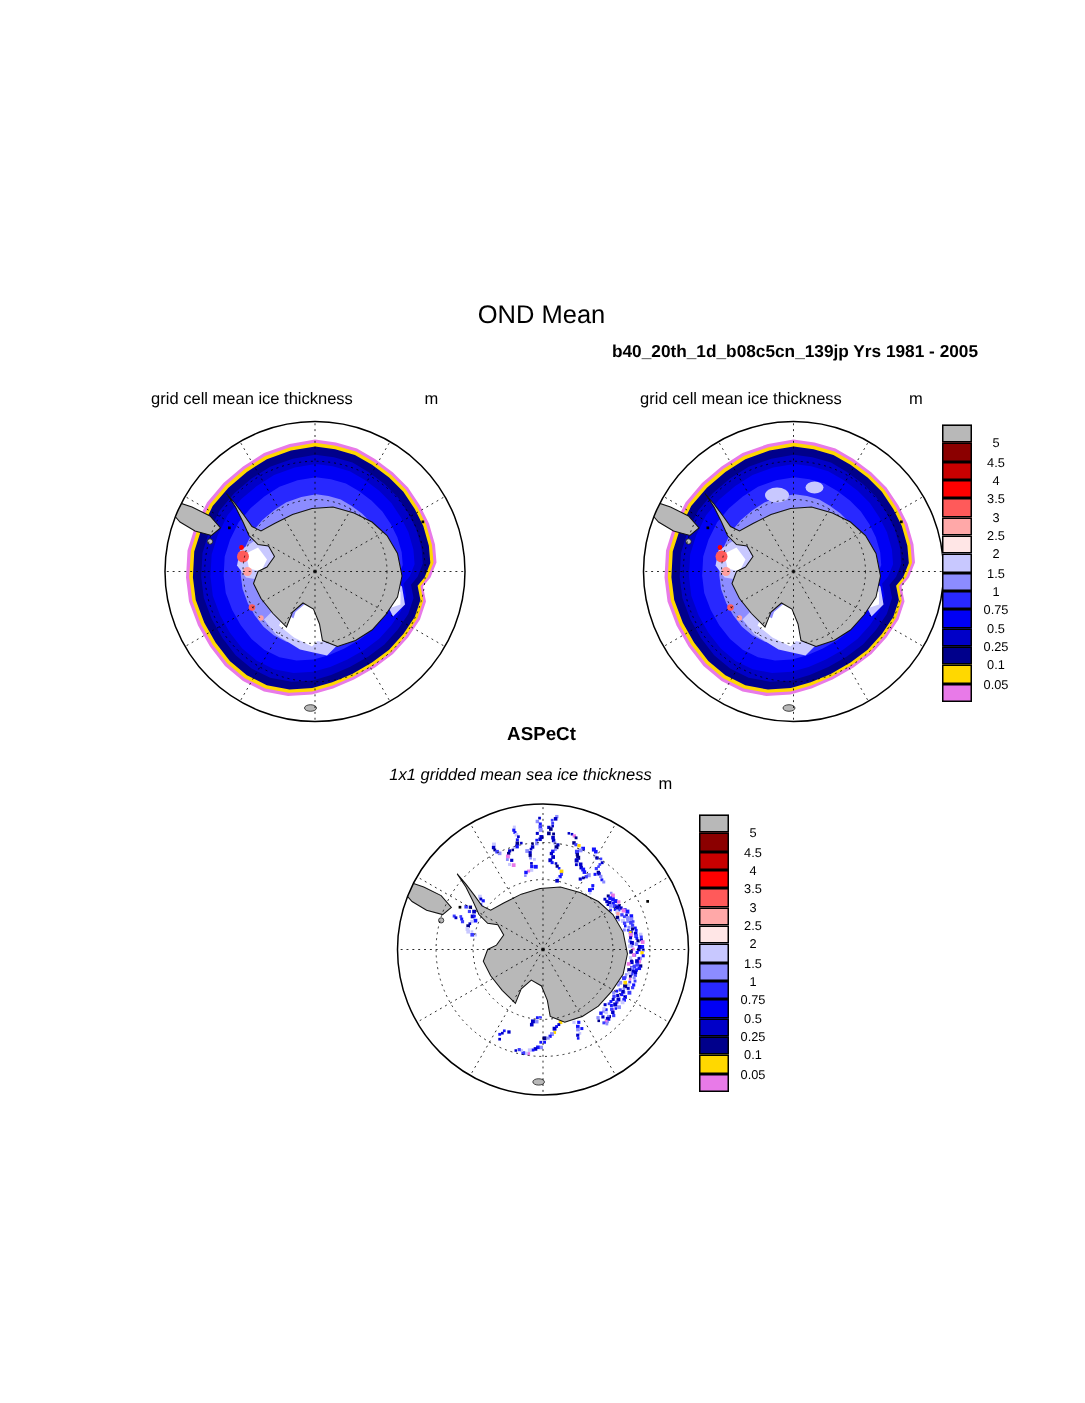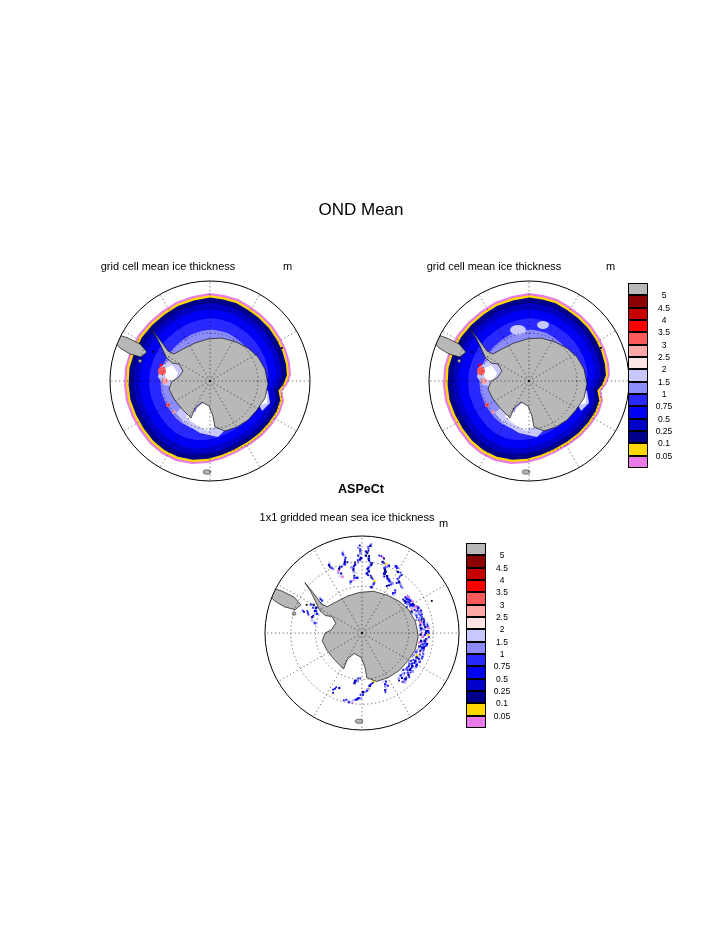--- a/index.html
+++ b/index.html
@@ -17,20 +17,21 @@
   .cb-box{position:absolute;left:0;width:20px;height:12.33px;border:0.9px solid #000;box-sizing:border-box;}
   .cb-label{position:absolute;left:22px;width:28px;text-align:center;transform:translateY(-50%);font-size:8.5px;}
 </style>
 </head>
 <body>
 
 <div id="fig">
 
   <div id="main-title" class="t ctr" style="left:361px;top:200px;">OND Mean</div>
 
+  <div class="t ctr subtitle" style="left:530px;top:229px;">b40_20th_1d_b08c5cn_139jp  Yrs 1981 - 2005</div>
 
   <div class="t ctr panel-title" style="left:168px;top:260px;">grid cell mean ice thickness</div>
   <div class="t units" style="left:283px;top:260px;">m</div>
 
   <div class="t ctr panel-title" style="left:494px;top:260px;">grid cell mean ice thickness</div>
   <div class="t units" style="left:606px;top:260px;">m</div>
 
   <svg id="map1" class="map" style="left:105px;top:276px;" viewBox="-105 -105 210 210">
       <defs>
         <clipPath id="map1clip">
@@ -162,21 +163,21 @@
       <div class="cb-label" style="top: 98.64px;">1.5</div>
       <div class="cb-label" style="top: 110.97px;">1</div>
       <div class="cb-label" style="top: 123.3px;">0.75</div>
       <div class="cb-label" style="top: 135.63px;">0.5</div>
       <div class="cb-label" style="top: 147.96px;">0.25</div>
       <div class="cb-label" style="top: 160.29px;">0.1</div>
       <div class="cb-label" style="top: 172.62px;">0.05</div>
     </div>
 
   <div id="aspect-title" class="t ctr" style="left:361px;top:482px;">ASPeCt</div>
-  <div class="t ctr panel-title" style="left:347px;top:511px;">1x1 gridded mean sea ice thickness</div>
+  <div class="t ctr panel-title" style="left:347px;top:511px;font-style:italic;">1x1 gridded mean sea ice thickness</div>
   <div class="t units" style="left:439px;top:517px;">m</div>
 
   <svg id="map3" class="map" style="left:257px;top:528px;" viewBox="-105 -105 210 210">
       <defs>
         <clipPath id="map3clip">
           <circle cx="0" cy="0" r="97"></circle>
         </clipPath>
       </defs>
       <g clip-path="url(#map3clip)">
         <rect x="8.1" y="-89.7" width="2.2" height="2.2" fill="#8c8cff"></rect>

